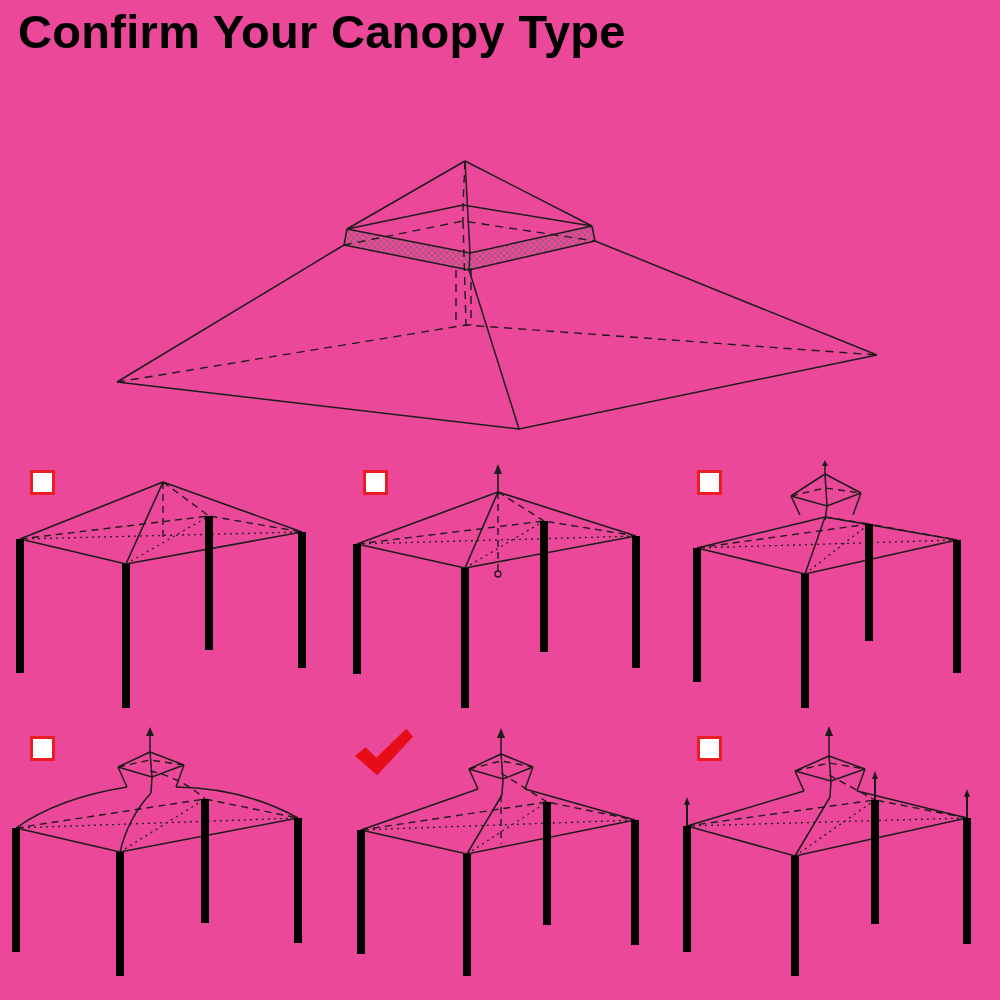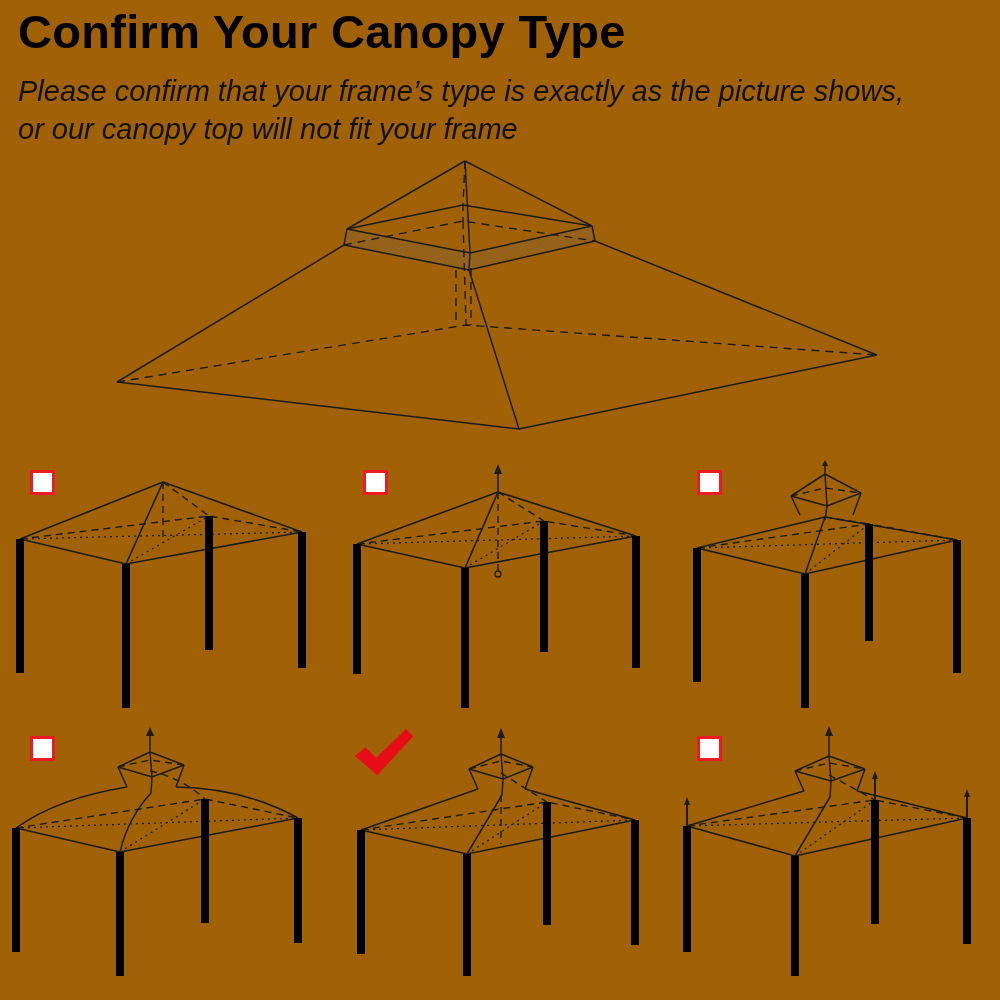--- a/index.html
+++ b/index.html
@@ -1,18 +1,18 @@
 <!DOCTYPE html>
 <html><head>
 <meta charset="utf-8">
 <style>
   * { margin:0; padding:0; box-sizing:border-box; }
   html,body { background:#ffffff; }
   body { width:1000px; height:1000px; font-family:"Liberation Sans", sans-serif; color:#000; }
-  .page { position:relative; width:1000px; height:1000px; background:#a16207; overflow:hidden; }
+  .page { position:relative; width:1000px; height:1000px; background:#ec4899; overflow:hidden; }
 
   .title { position:absolute; left:18px; top:4px; font-size:47px; font-weight:700; letter-spacing:0.3px; color:#000; }
   .subtitle { position:absolute; left:18px; top:72px; font-size:29px; font-style:italic; line-height:38px; color:#111; }
 
   .main-art { position:absolute; left:0; top:148px; width:1000px; height:305px; }
 
   .option { position:absolute; width:333px; height:252px; }
   .opt1 { left:0;   top:460px; }
   .opt2 { left:333px; top:460px; }
   .opt3 { left:667px; top:460px; }
@@ -26,24 +26,20 @@
 
   .art { position:absolute; left:0; top:0; width:333px; height:252px; }
 </style>
 </head>
 <body>
 
 <div class="page">
 
   <h1 class="title">Confirm Your Canopy Type</h1>
 
-  <p class="subtitle">
-    <span>Please confirm that your frame’s type is exactly as the picture shows,</span><br>
-    <span>or our canopy top will not fit your frame</span>
-  </p>
 
   <svg class="main-art" viewBox="0 0 1000 305">
     <defs>
       <pattern id="mesh" width="6" height="6" patternUnits="userSpaceOnUse">
         <path d="M0 6 L6 0 M0 0 L6 6" stroke="#666" stroke-width="0.6"></path>
       </pattern>
     </defs>
 
     <path d="M347 81 L470 105 L592 78 L595 93 L469 122 L344 97 Z" fill="url(#mesh)" stroke="none"></path>
     <g stroke="#1c1c1c" stroke-width="1.5" fill="none">

